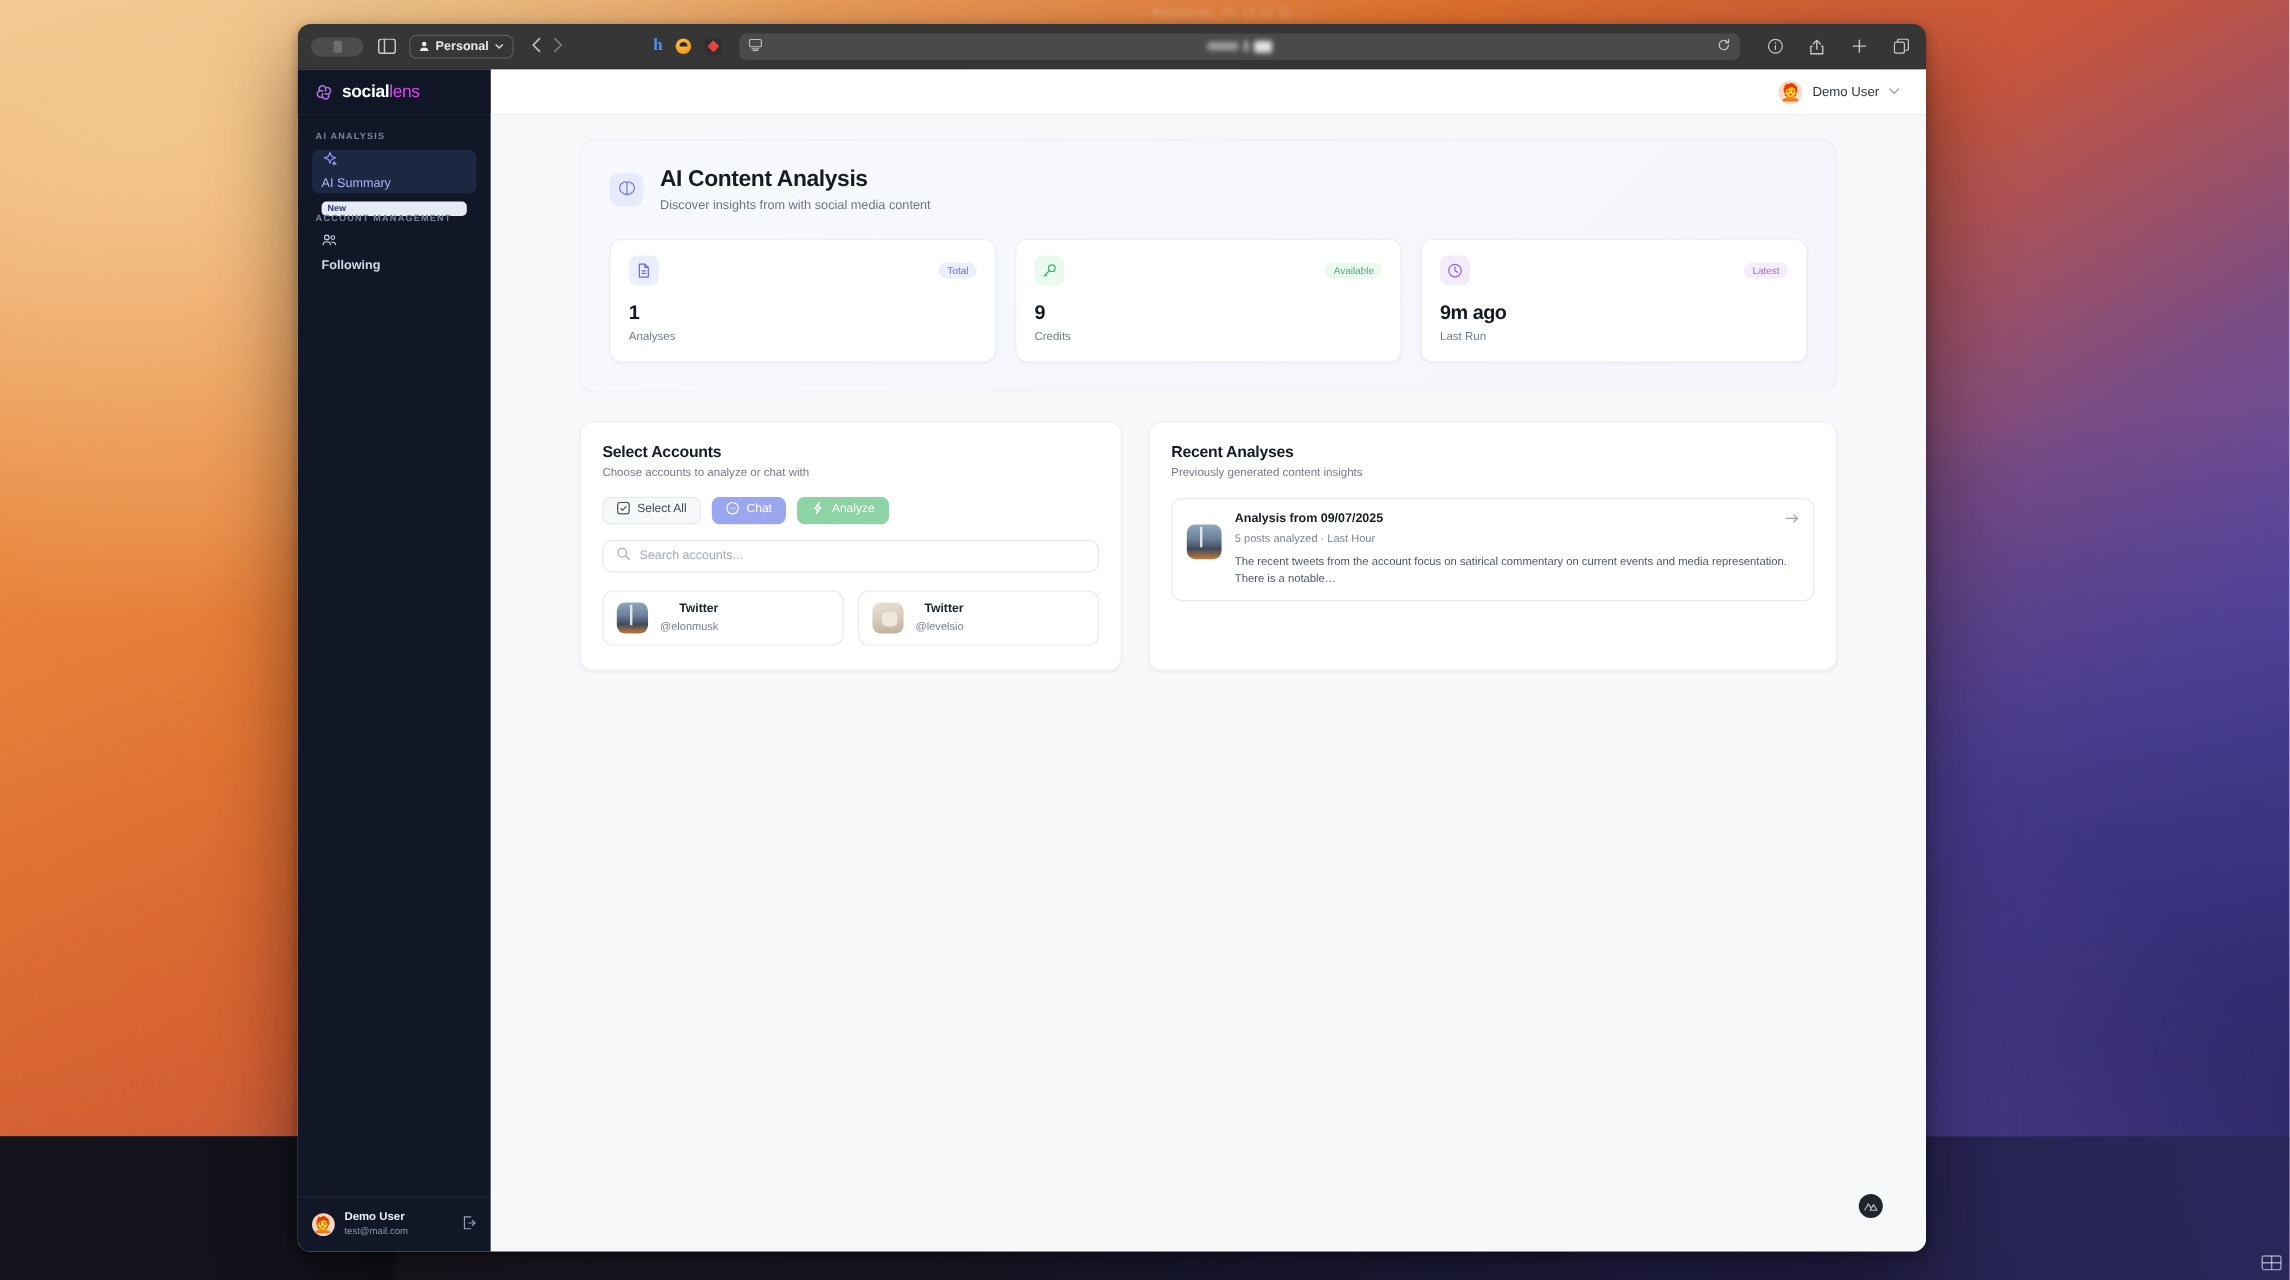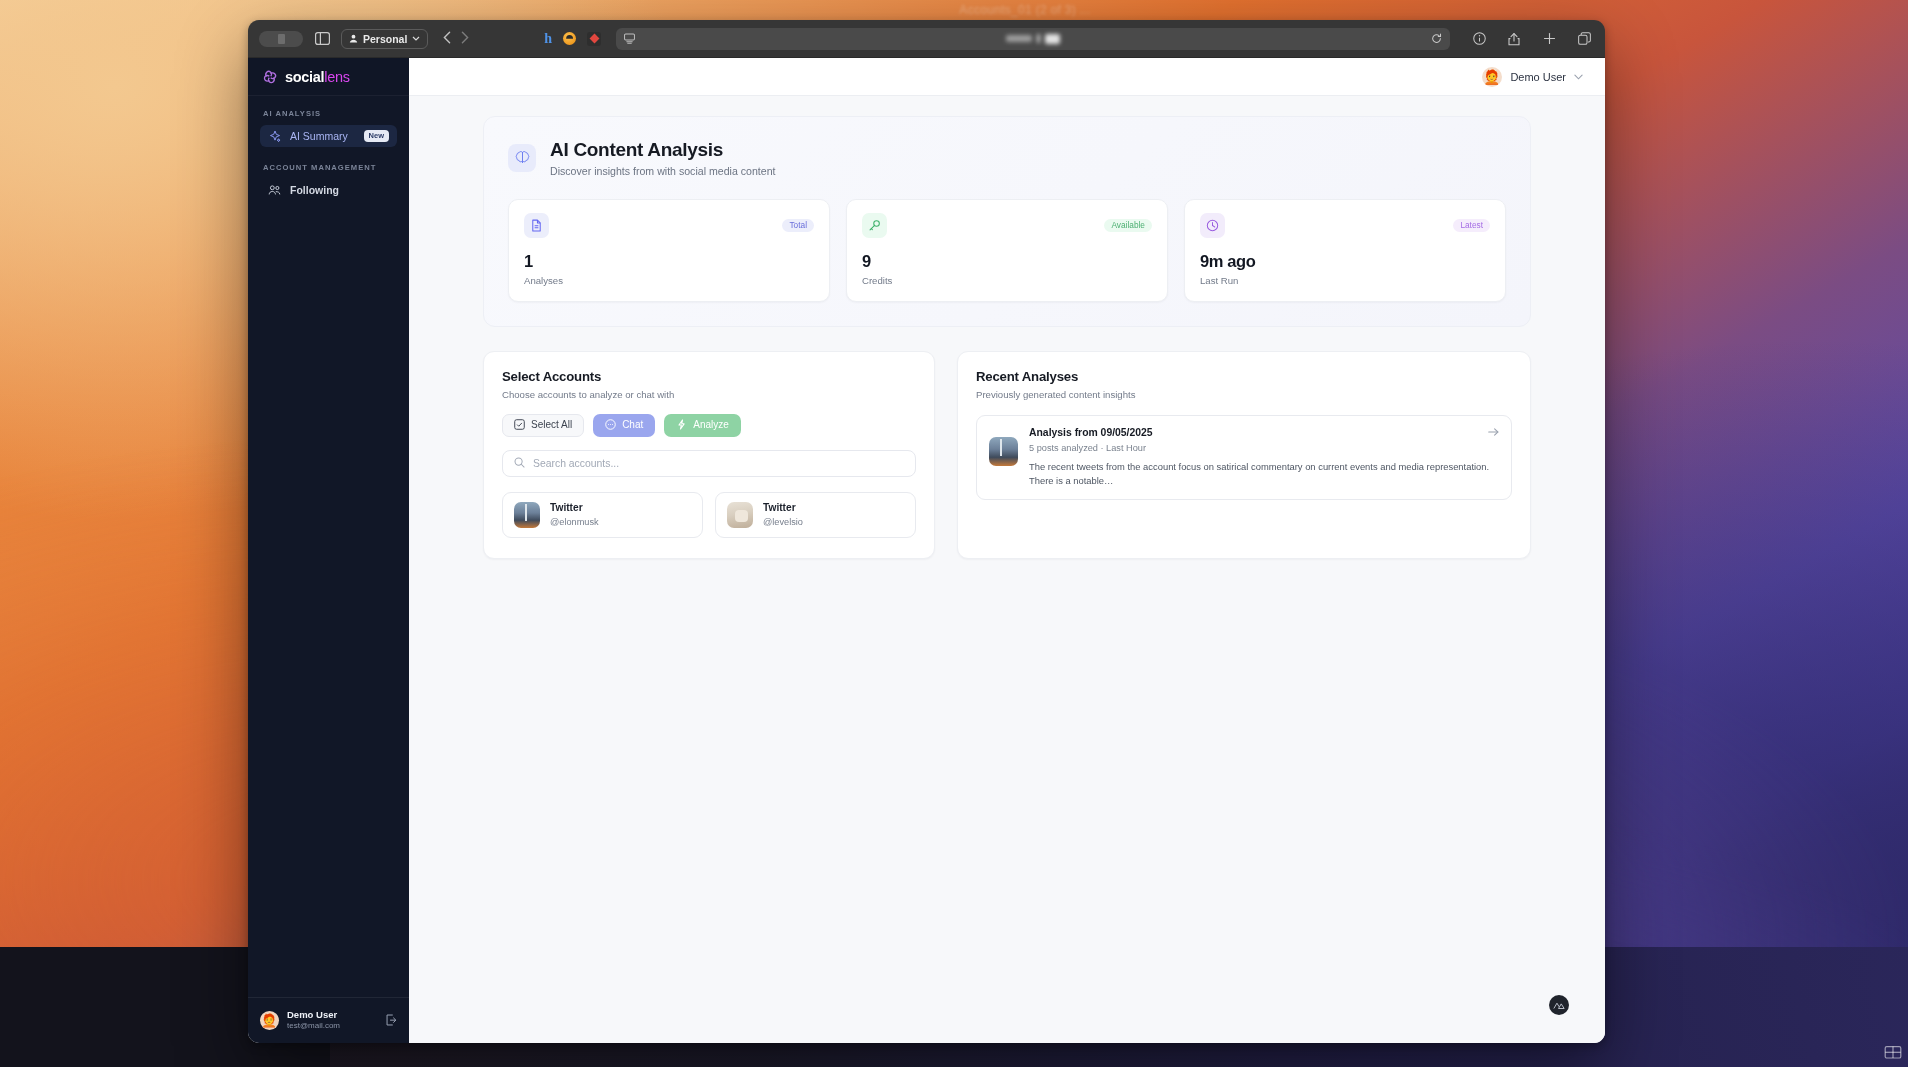--- a/index.html
+++ b/index.html
@@ -168,26 +168,27 @@
   .brand-text b { color: #ffffff; font-weight: bold; }
   .brand-text span { color: #d946ef; font-weight: normal; }
 
   .nav-section { padding: 13px 12px 0 12px; }
   .nav-heading {
     font-size: 7.6px; font-weight: bold; letter-spacing: 1.0px;
     color: #7b8498; text-transform: uppercase;
     margin: 0 0 7px 3px;
   }
   .nav-item {
-    display: flex; align-items: center; gap: 9px;
-    height: 22px; padding: 0 8px;
+    display: flex; gap: 9px;
+    height: 36px; padding: 0 8px;
     border-radius: 6px;
     font-size: 10.5px;
     color: #d3d8e2;
     margin-bottom: 3px;
+    flex-direction: column;
   }
   .nav-item.active { background: #1c2742; color: #b9c6ff; }
   .nav-item .ni-icon { width: 13px; height: 13px; display:flex; align-items:center; justify-content:center; flex:none; }
   .nav-item .ni-label { flex: 1 1 auto; font-weight: bold; }
   .nav-item.active .ni-label { font-weight: normal; color: #aab6f5; }
   .badge-new {
     font-size: 7.5px; font-weight: bold; color: #2b3a66;
     background: #e6eaf5; border-radius: 4px;
     padding: 2px 5px; line-height: 1;
   }
@@ -323,21 +324,21 @@
     position: relative;
   }
   .thumb-rocket::after{ content:""; position:absolute; left:11px; top:2px; width:2px; height:17px; background:#dfe6ec; }
   .thumb-room {
     background: linear-gradient(170deg,#e8e1d6 0%,#d9cfc0 45%,#bfae99 100%);
     position: relative;
   }
   .thumb-room::after{ content:""; position:absolute; left:8px; top:8px; width:13px; height:12px;
                       border-radius:4px; background:#efe7db; }
   .acct-meta { min-width: 0; }
-  .acct-net { font-size: 10.2px; font-weight: bold; color: #1b202b; line-height: 1.25; }
+  .acct-net { font-size: 10.2px; font-weight: bold; color: #1b202b; line-height: 1.25; text-align: right; }
   .acct-handle { font-size: 9.2px; color: #767e8c; line-height: 1.35; margin-top: 1px; }
 
   .analysis-card {
     margin-top: 15px;
     border: 1px solid #e8eaef; border-radius: 9px;
     padding: 11px 12px;
     display: flex; gap: 11px;
     background: #ffffff;
   }
   .an-thumb { width: 29px; height: 29px; border-radius: 7px; flex: none; overflow: hidden; margin-top: 10px; }
@@ -686,21 +687,21 @@
             </div>
 
             <div class="panel right">
               <div class="panel-title">Recent Analyses</div>
               <div class="panel-sub">Previously generated content insights</div>
 
               <div class="analysis-card">
                 <span class="an-thumb thumb-rocket"></span>
                 <span class="an-body">
                   <span class="an-row">
-                    <span class="an-title">Analysis from 09/05/2025</span>
+                    <span class="an-title">Analysis from 09/07/2025</span>
                     <span class="an-arrow">
                       <svg width="11" height="10" viewBox="0 0 12 10" fill="none" stroke="#9aa1ae" stroke-width="1.15" stroke-linecap="round">
                         <line x1="0.8" y1="5" x2="10.6" y2="5"></line>
                           <path d="M7.2 1.6L10.8 5 7.2 8.4"></path>
                       </svg>
                     </span>
                   </span>
                   <span class="an-meta" style="display:block">5 posts analyzed · Last Hour</span>
                   <span class="an-excerpt" style="display:block">The recent tweets from the account focus on satirical commentary on current events and media representation. There is a notable…</span>
                 </span>

